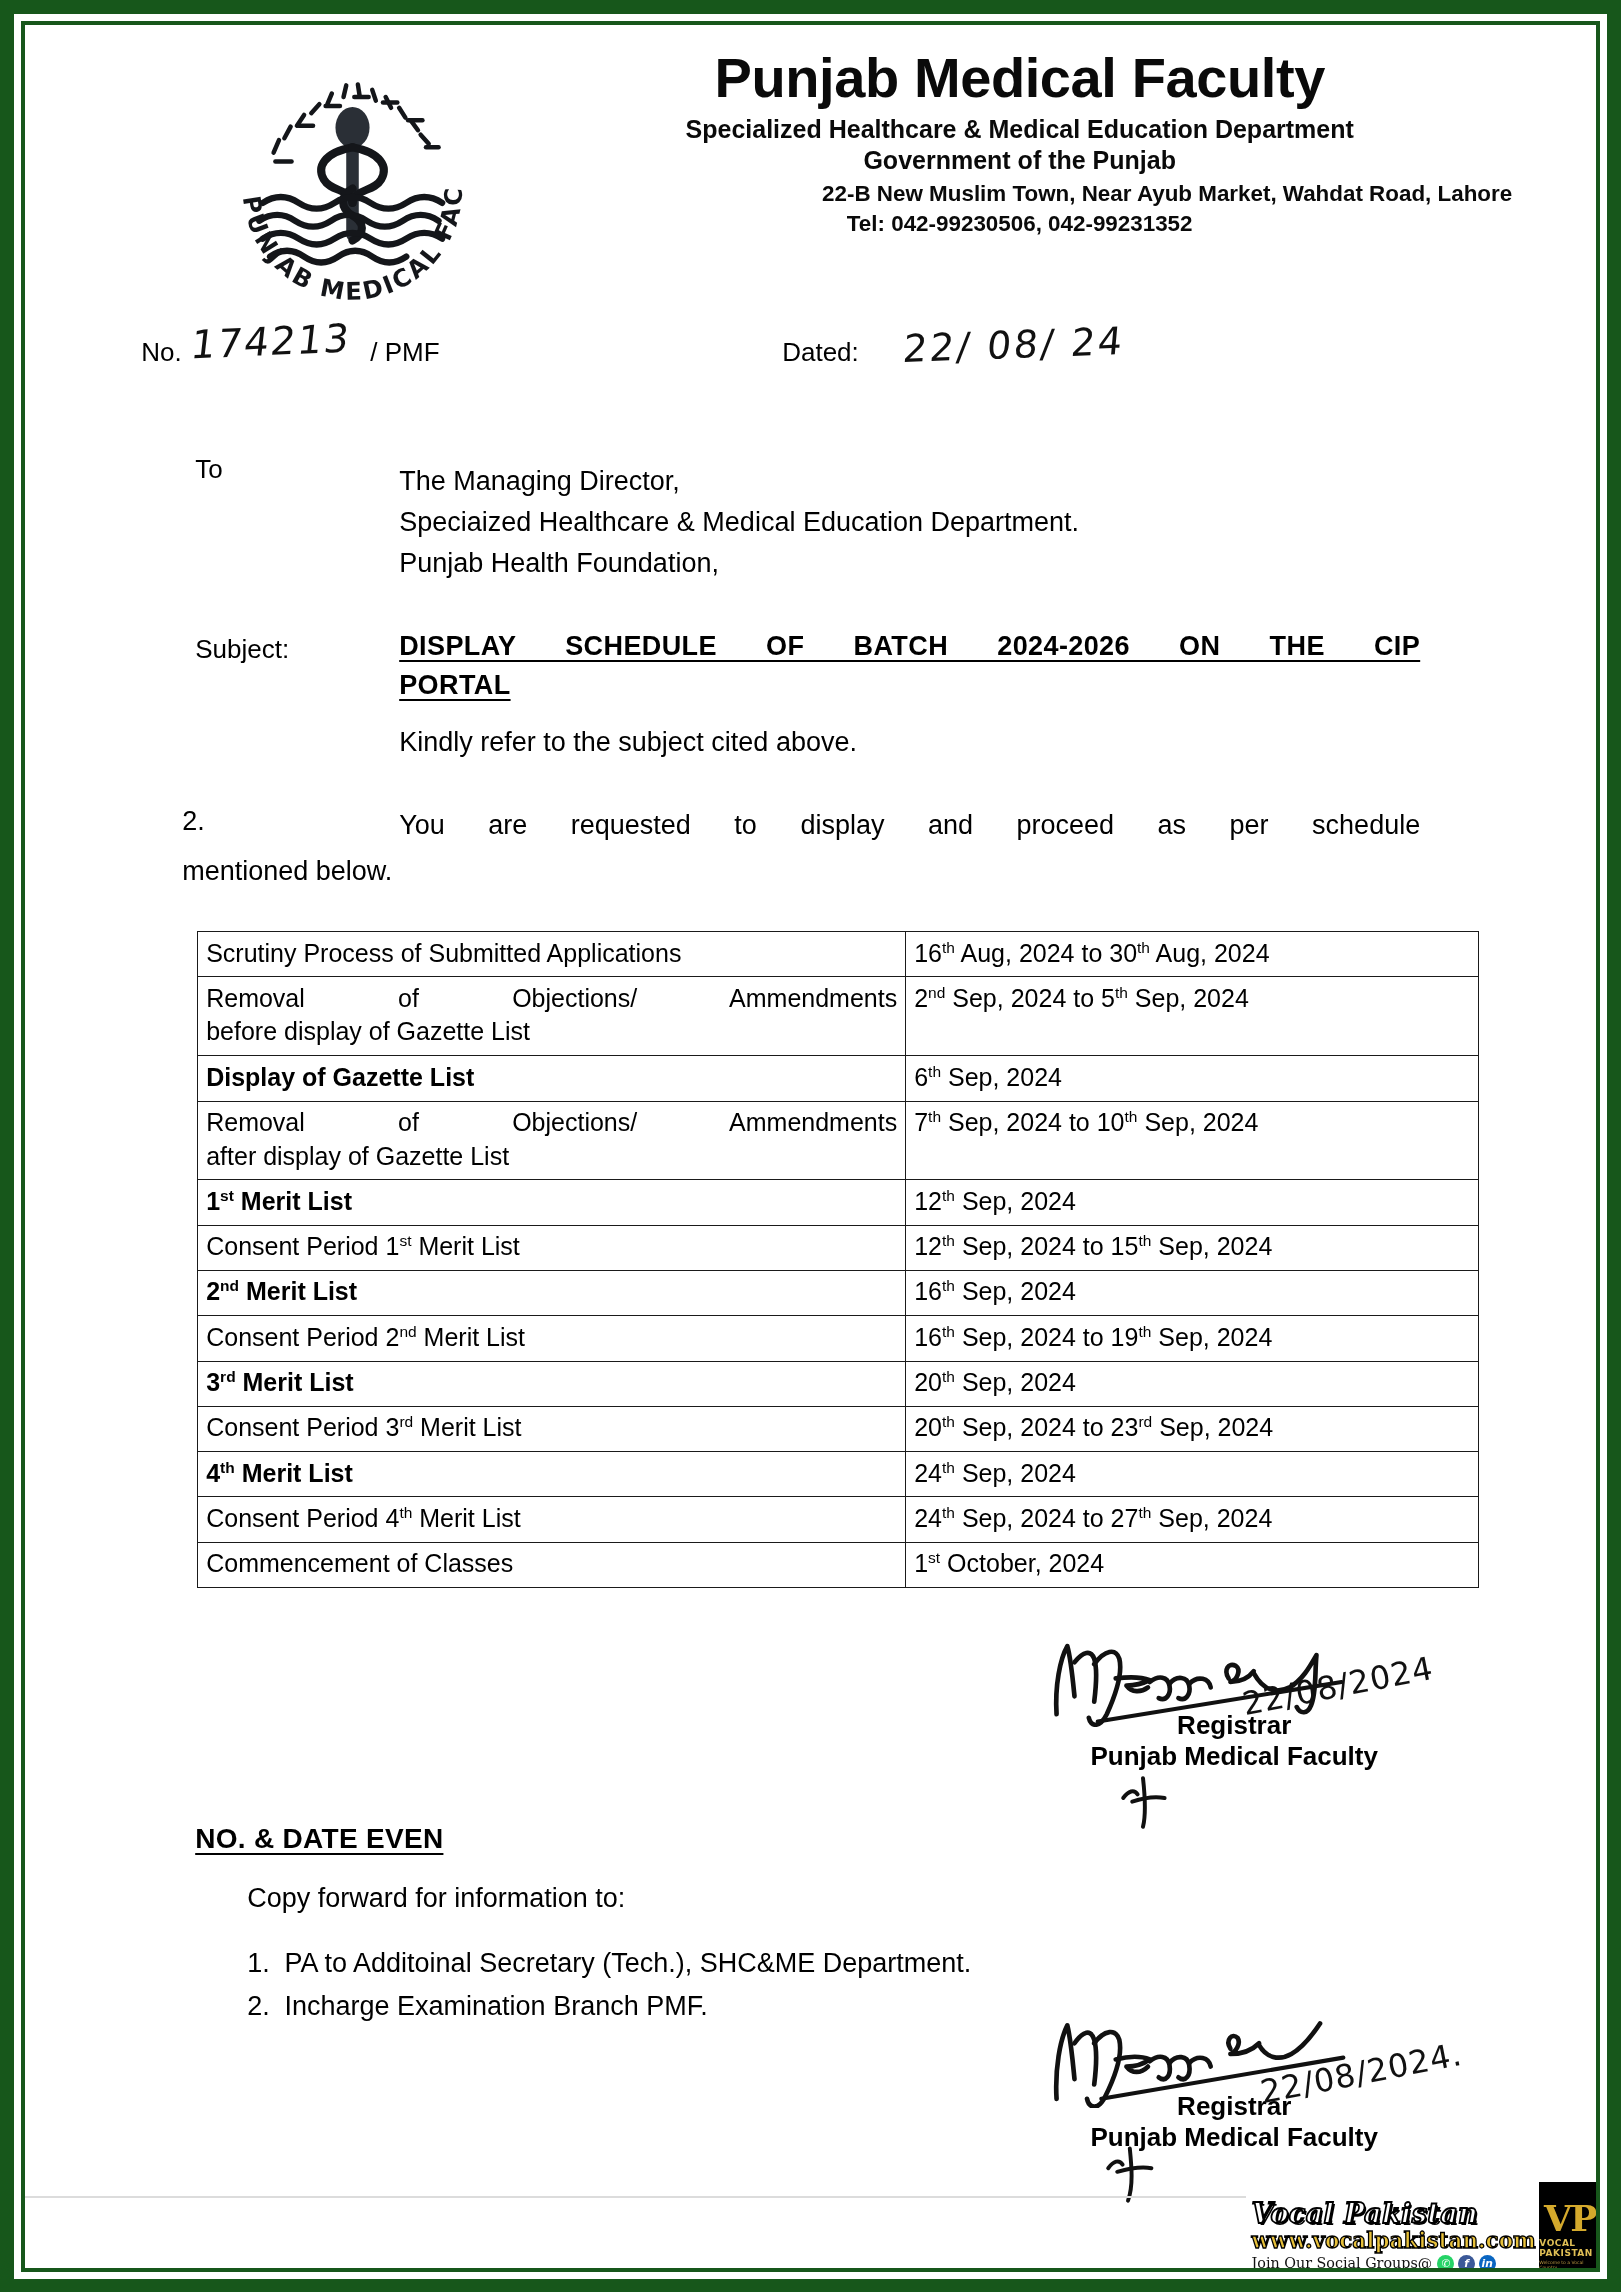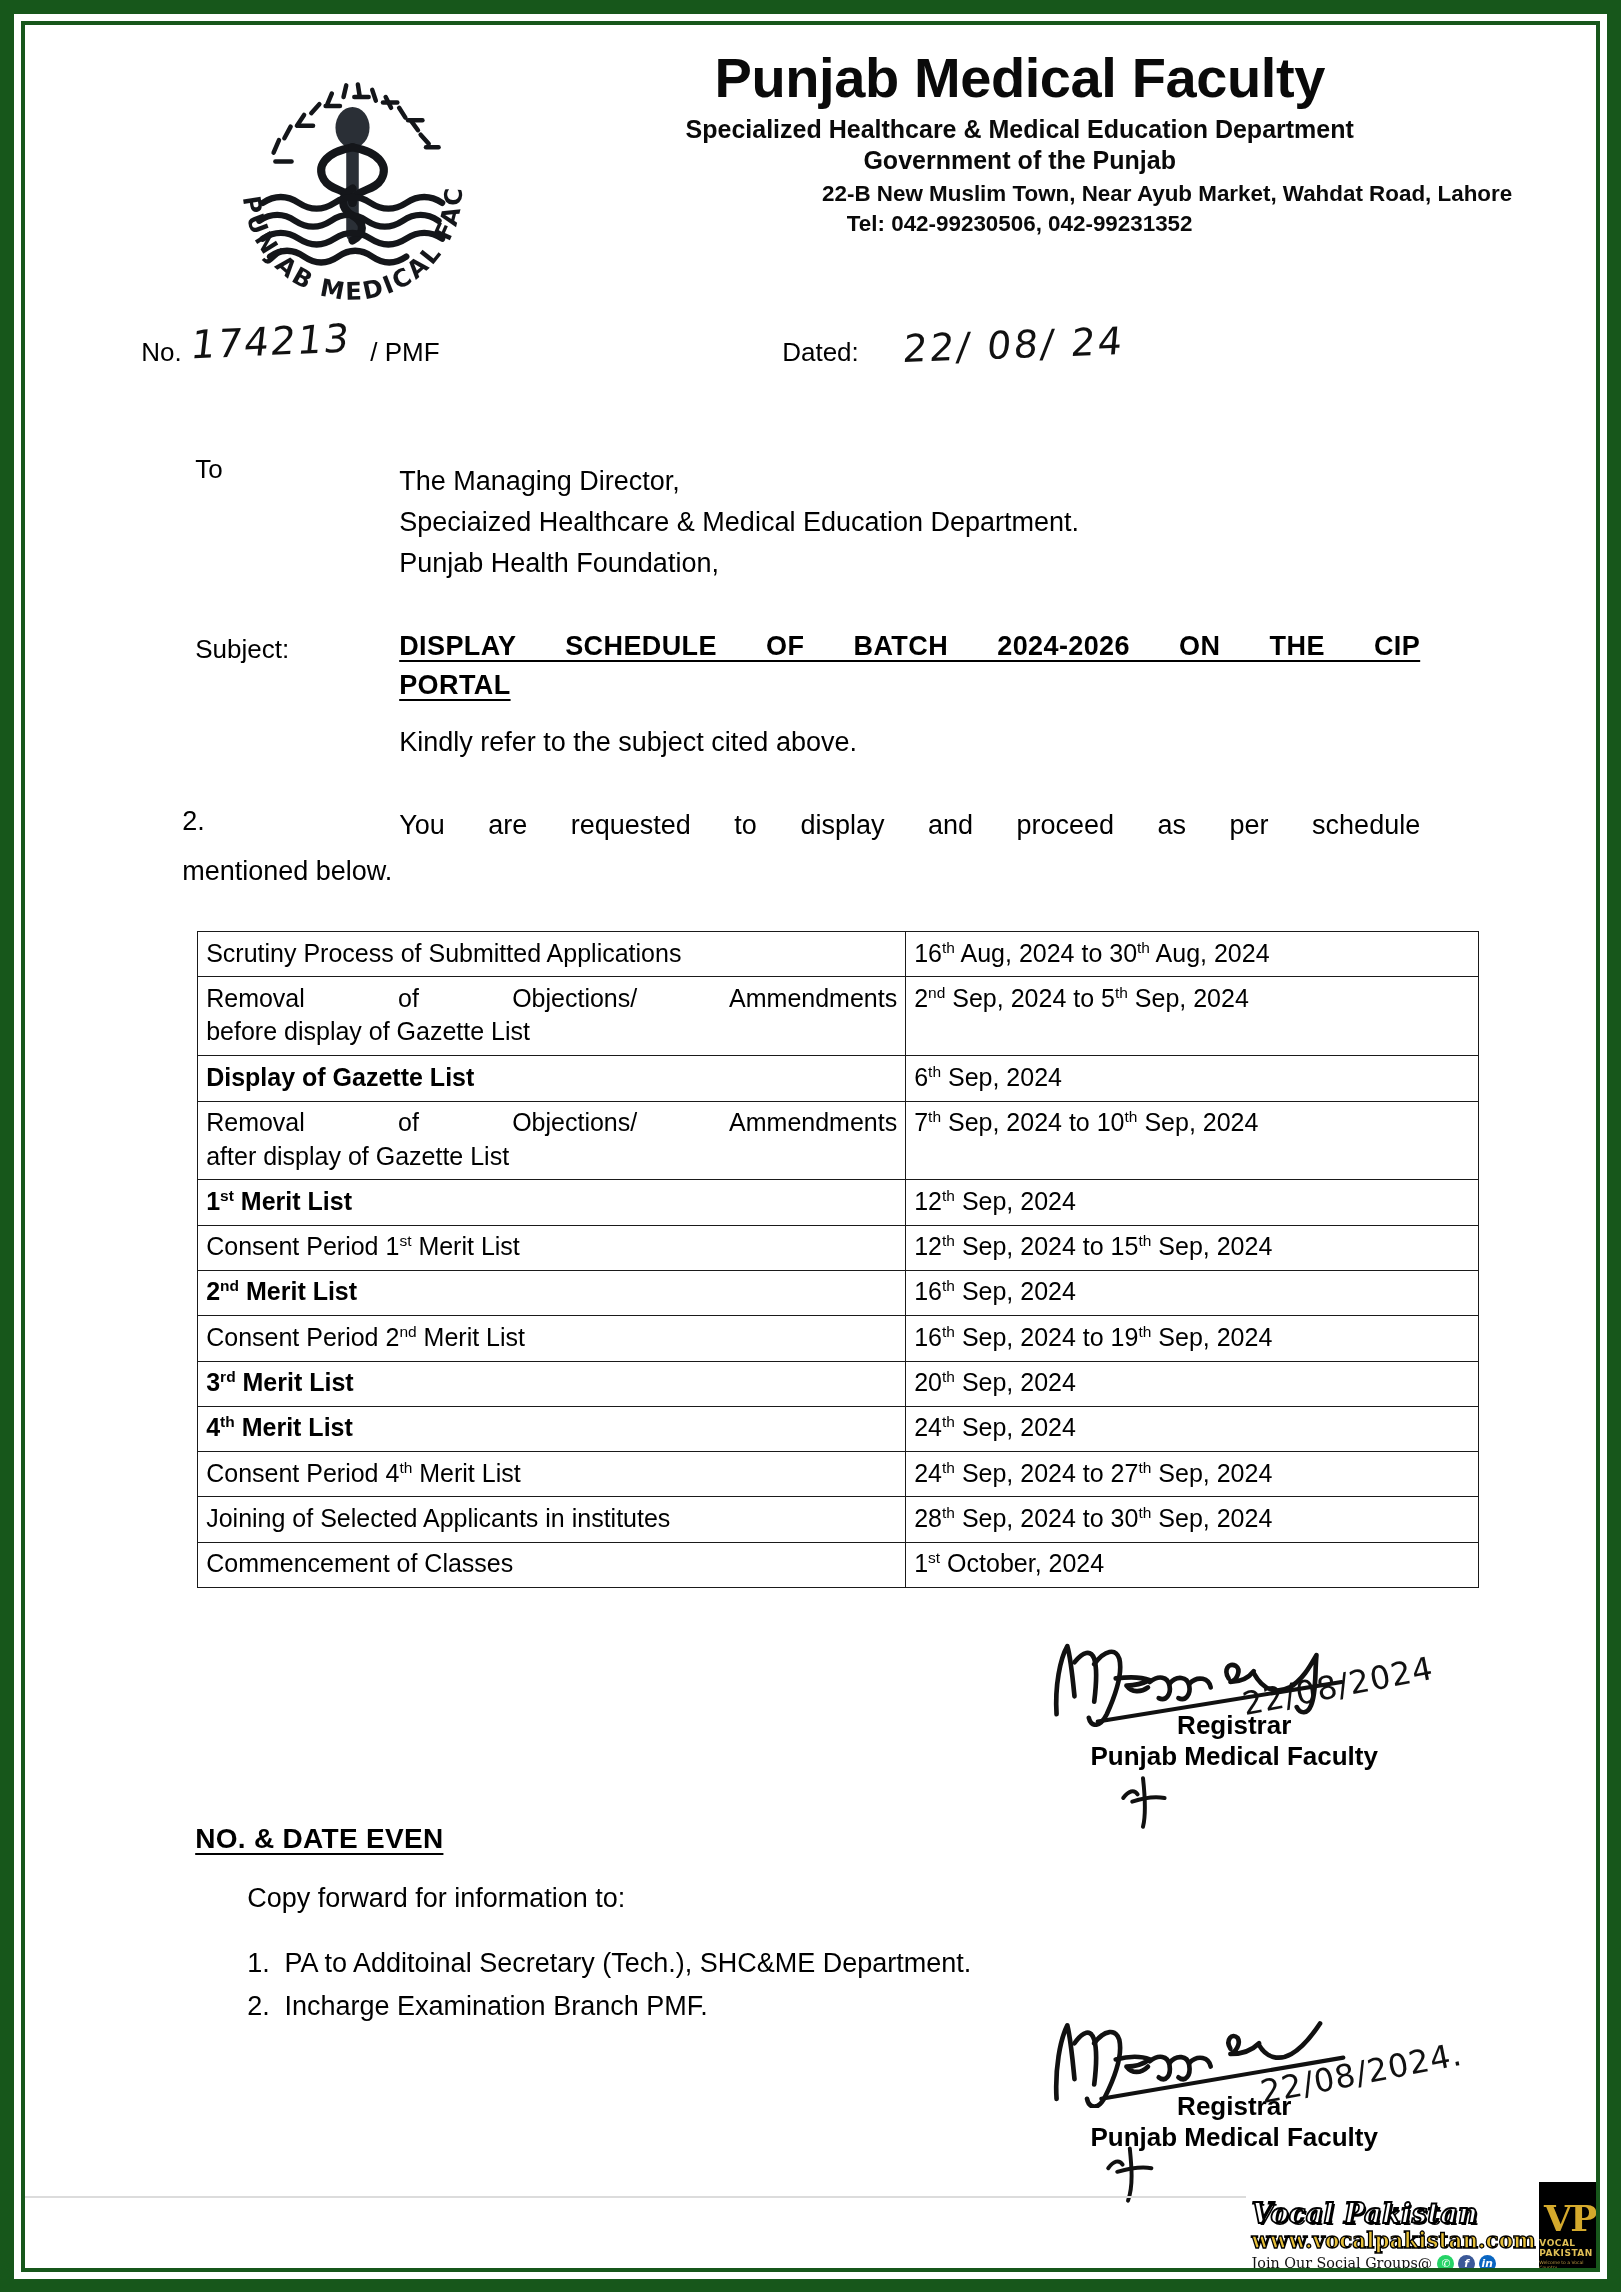--- a/index.html
+++ b/index.html
@@ -549,31 +549,31 @@
               <td class="c-date">16<sup>th</sup> Sep, 2024</td>
             </tr>
             <tr>
               <td class="c-label">Consent Period 2<sup>nd</sup> Merit List</td>
               <td class="c-date">16<sup>th</sup> Sep, 2024 to 19<sup>th</sup> Sep, 2024</td>
             </tr>
             <tr class="bold">
               <td class="c-label">3<sup>rd</sup> Merit List</td>
               <td class="c-date">20<sup>th</sup> Sep, 2024</td>
             </tr>
+            <tr>
+              <td class="c-label">Consent Period 3<sup>rd</sup> Merit List</td>
+              <td class="c-date">20<sup>th</sup> Sep, 2024 to 23<sup>rd</sup> Sep, 2024</td>
+            </tr>
             <tr class="bold">
               <td class="c-label">4<sup>th</sup> Merit List</td>
               <td class="c-date">24<sup>th</sup> Sep, 2024</td>
             </tr>
             <tr>
               <td class="c-label">Consent Period 4<sup>th</sup> Merit List</td>
               <td class="c-date">24<sup>th</sup> Sep, 2024 to 27<sup>th</sup> Sep, 2024</td>
-            </tr>
-            <tr>
-              <td class="c-label">Joining of Selected Applicants in institutes</td>
-              <td class="c-date">28<sup>th</sup> Sep, 2024 to 30<sup>th</sup> Sep, 2024</td>
             </tr>
             <tr>
               <td class="c-label">Commencement of Classes</td>
               <td class="c-date">1<sup>st</sup> October, 2024</td>
             </tr>
           </tbody>
   </table>
 
   <div class="sigblock" style="left:976px; top:1603px; width:466px;">
     <div class="sig-ink">

